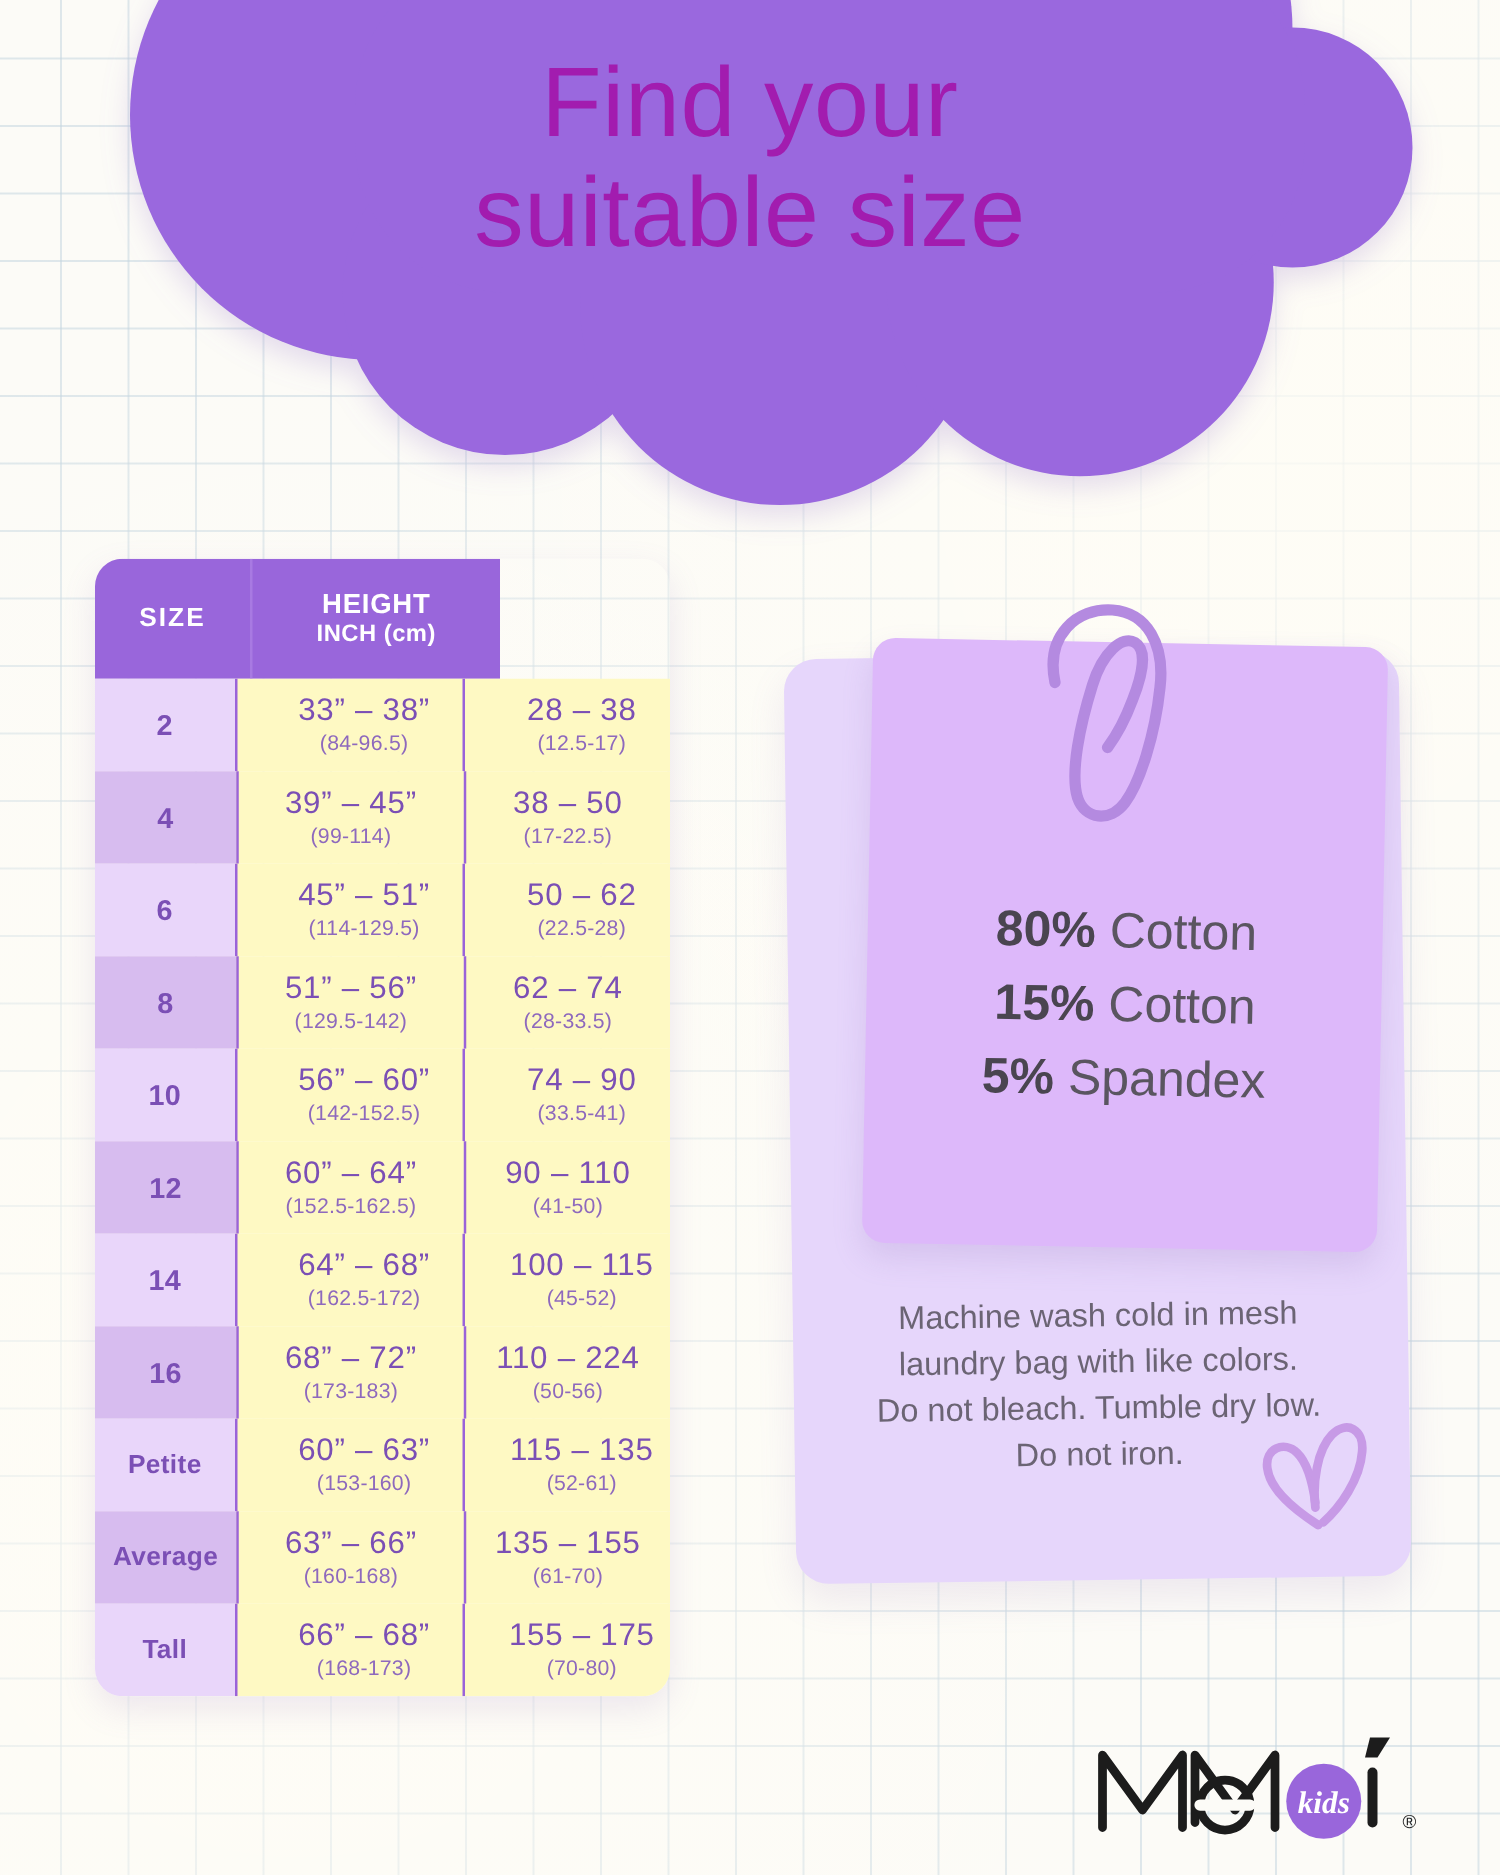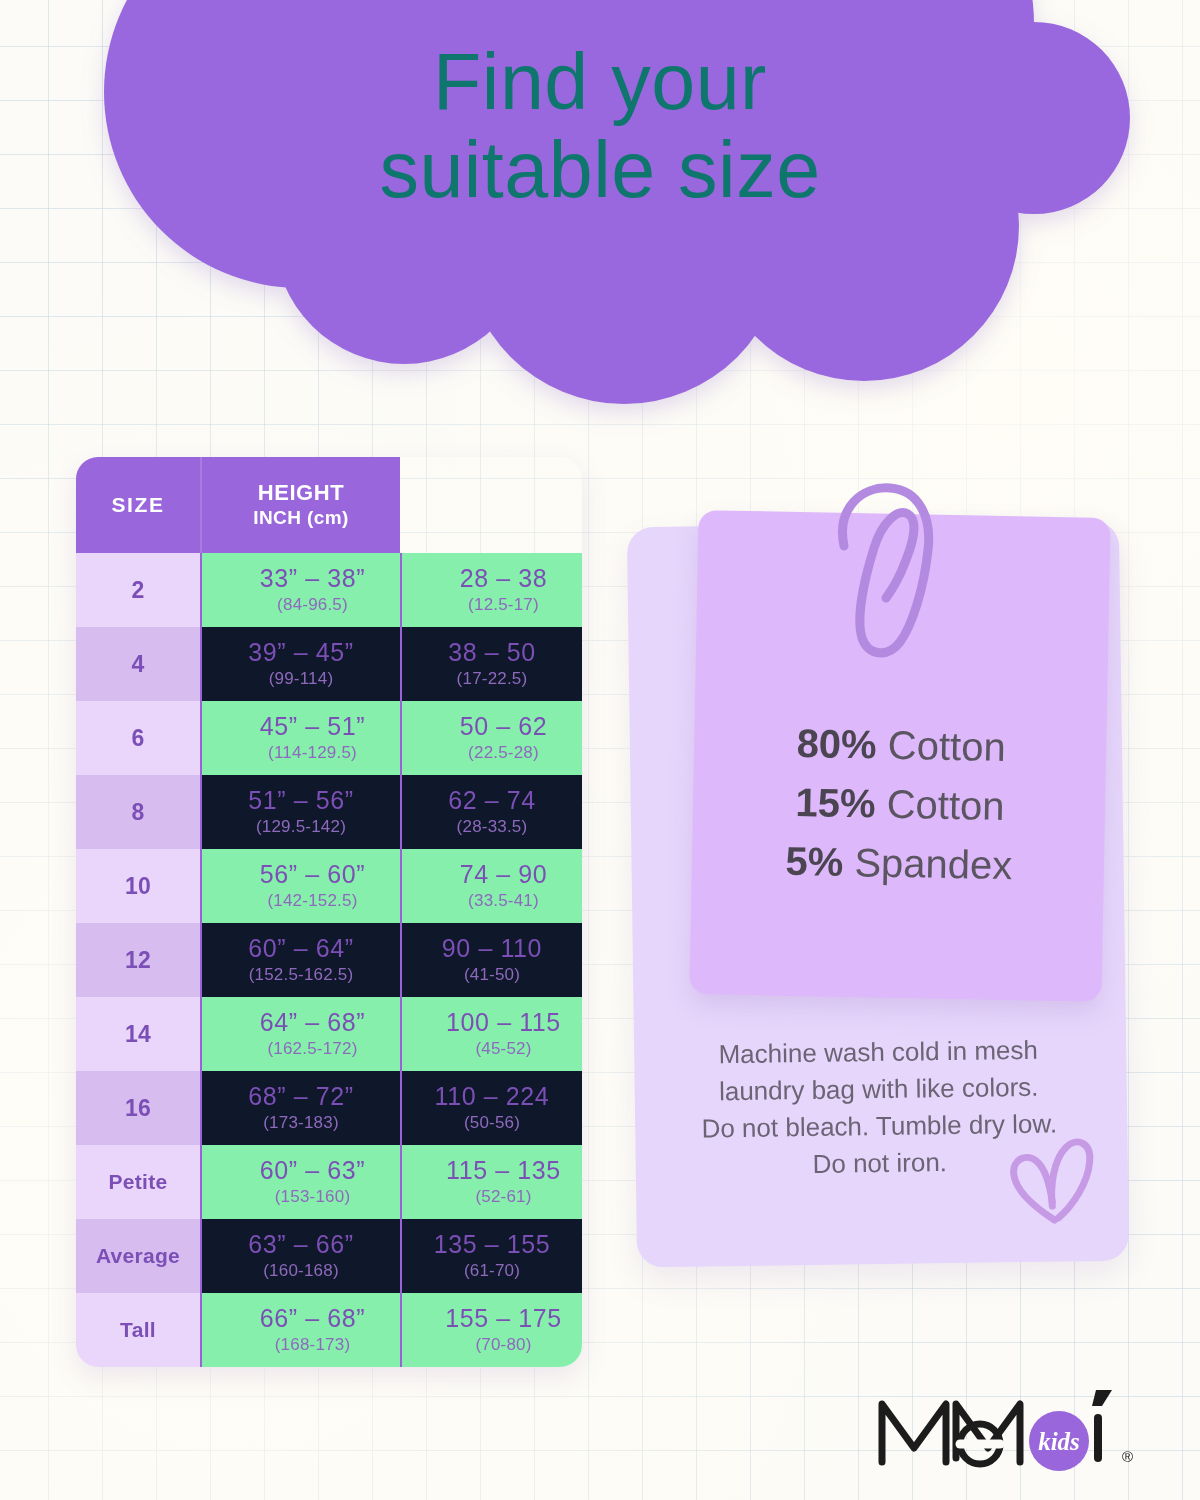--- a/index.html
+++ b/index.html
@@ -47,35 +47,35 @@
     z-index: 3;
   }
   .cloud-wrap svg { display: block; width: 100%; height: 100%; overflow: visible; }
 
   .cloud-title {
     position: absolute;
     top: 38px;
     left: 0;
     width: 1200px;
     text-align: center;
-    color: #0f766e;
+    color: #a21caf;
     font-size: 79px;
     line-height: 1.12;
     font-weight: 300;
     letter-spacing: 0.5px;
     z-index: 5;
   }
   .cloud-title .ln { display: block; }
 
   
   .size-table {
     position: absolute;
-    top: 457px;
+    top: 447px;
     left: 76px;
-    width: 506px;
+    width: 460px;
     border-radius: 22px;
     overflow: hidden;
     z-index: 4;
     box-shadow: 0 10px 26px rgba(150, 120, 190, 0.16);
   }
   .row {
     display: flex;
     width: 100%;
   }
   .cell {
@@ -110,24 +110,24 @@
     font-size: 19px;
     letter-spacing: 0.4px;
     margin-top: 2px;
   }
   .row.header .c-size .hdr-main { font-size: 21px; letter-spacing: 1.6px; }
 
   
   .row.data .cell { height: 74px; padding: 0 4px; }
   .row.data.odd  .c-size   { background: #e9d6fa; }
   .row.data.odd  .c-height,
-  .row.data.odd  .c-weight { background: #86efac; padding-left: 27px; }
+  .row.data.odd  .c-weight { background: #fef9c3; padding-left: 27px; }
   .row.data.even .c-size   { background: #d7bcef; }
   .row.data.even .c-height,
-  .row.data.even .c-weight { background: #0f172a; }
+  .row.data.even .c-weight { background: #fef9c3; }
 
   .v-main {
     color: #7b4fb5;
     font-size: 25px;
     font-weight: 300;
     letter-spacing: 0.6px;
     line-height: 1.1;
   }
   .v-sub {
     color: #8e69bd;

